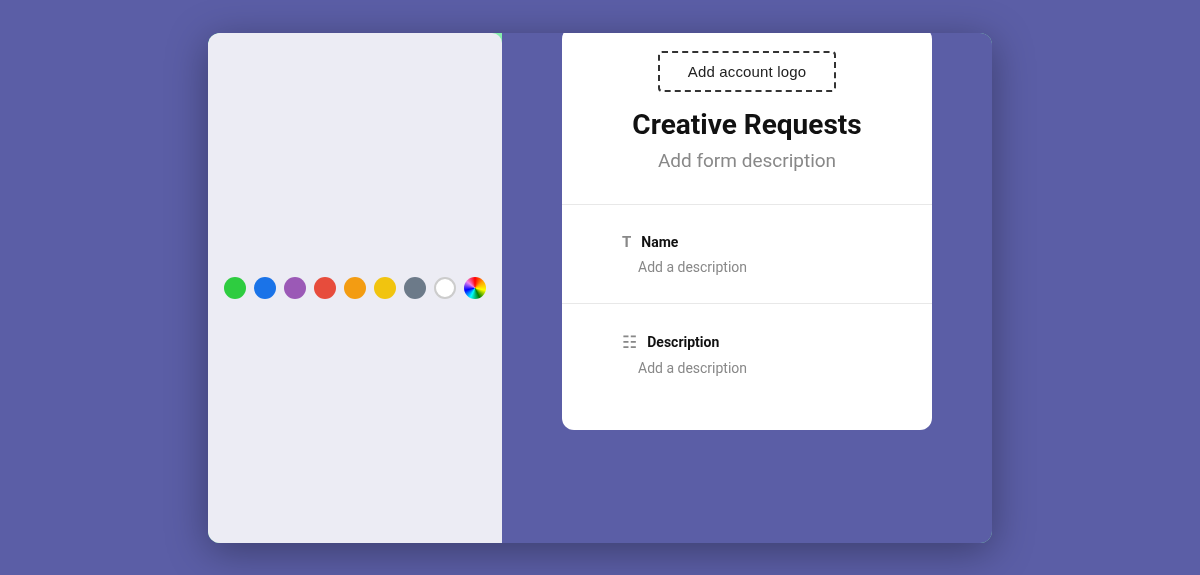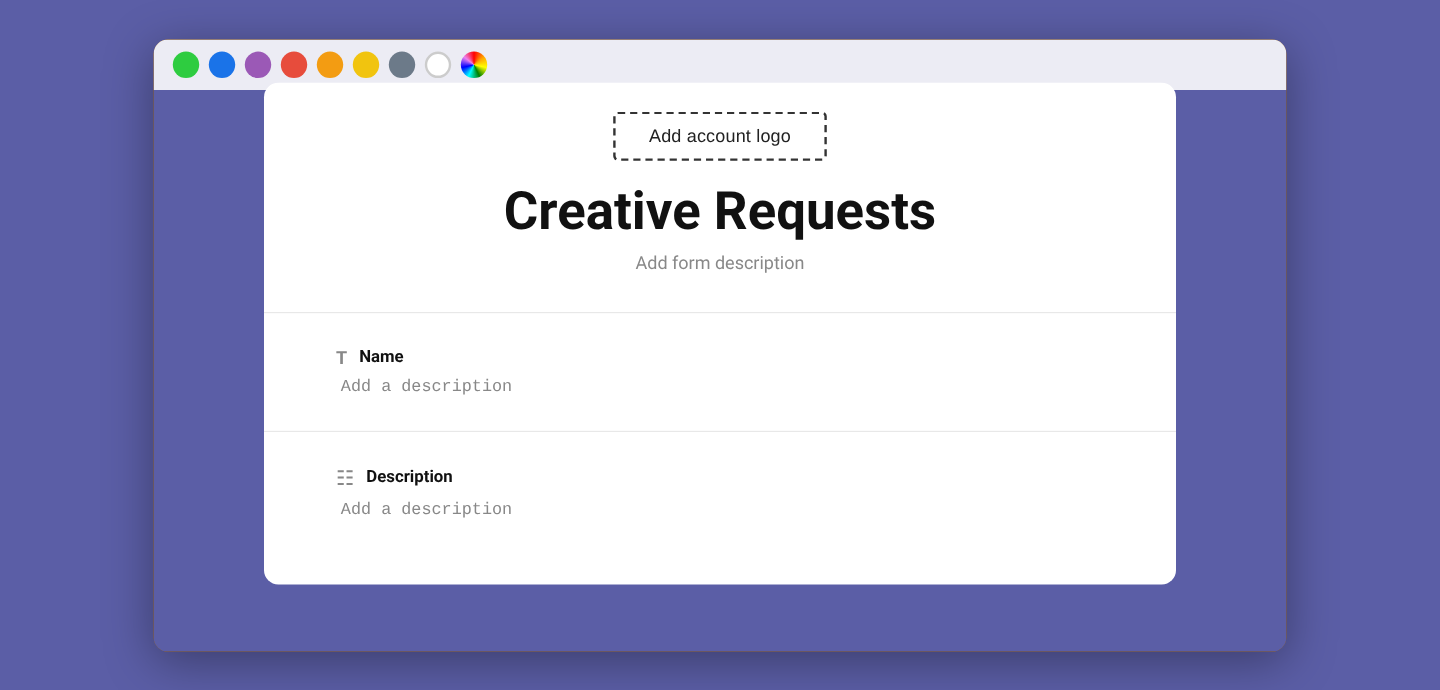--- a/index.html
+++ b/index.html
@@ -9,27 +9,27 @@
       height: 575px;
       background: #5b5ea6;
       display: flex;
       align-items: center;
       justify-content: center;
       font-family: -apple-system, BlinkMacSystemFont, 'Segoe UI', Roboto, sans-serif;
       overflow: hidden;
     }
 
     .browser-window {
-      width: 944px;
+      width: 784px;
       height: 510px;
-      background: #a16207;
+      background: #86efac;
       border-radius: 12px;
       overflow: hidden;
       display: flex;
-      flex-direction: column;
+      flex-direction: row;
       box-shadow: 0 8px 40px rgba(0,0,0,0.35);
     }
 
     .toolbar {
       background: #ececf4;
       padding: 10px 16px;
       display: flex;
       align-items: center;
       gap: 8px;
       border-radius: 10px 10px 0 0;
@@ -83,28 +83,28 @@
       cursor: pointer;
       letter-spacing: 0.01em;
     }
 
     .form-header {
       padding: 0 60px 8px 60px;
       text-align: center;
     }
 
     .form-title {
-      font-size: 44px;
+      font-size: 28px;
       font-weight: 700;
       color: #111;
       margin-bottom: 8px;
     }
 
     .form-description-hint {
-      font-size: 15px;
+      font-size: 19px;
       color: #888;
     }
 
     .divider {
       height: 1px;
       background: #e8e8e8;
       margin: 24px 0 0 0;
     }
 
     .form-field {
@@ -127,22 +127,21 @@
     .field-label {
       font-size: 14px;
       font-weight: 700;
       color: #111;
     }
 
     .field-desc-hint {
       font-size: 14px;
       color: #888;
       margin-bottom: 14px;
-      margin-left: 4px;
-      font-family: Liberation Mono, monospace;
+      margin-left: 16px;
     }
 
     .field-input-placeholder {
       background: #f4f4f4;
       border: none;
       border-radius: 4px;
       width: 100%;
       padding: 14px 16px;
       font-size: 14px;
       color: #aaa;

